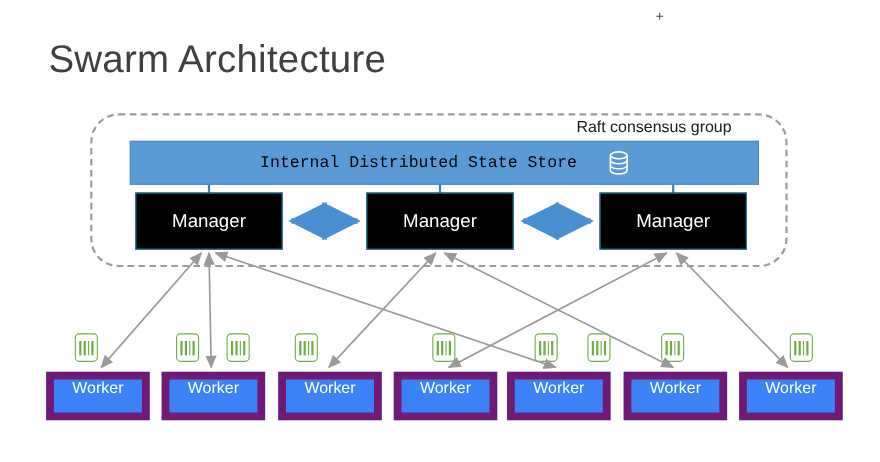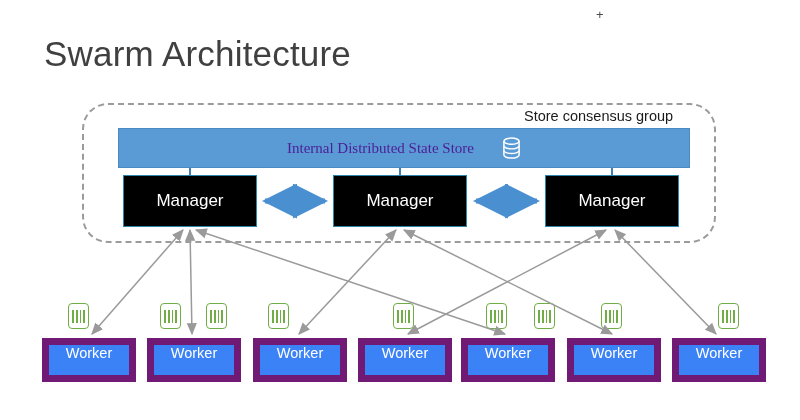--- a/index.html
+++ b/index.html
@@ -48,22 +48,22 @@
   .state-store{
     position:absolute;left:118px;top:128px;
     width:572px;height:40px;
     background:#5B9BD5;
     border:1px solid #4A8BC4;
     box-sizing:border-box;
     display:flex;align-items:center;justify-content:center;
     gap:28px;
   }
   .state-store-label{
-    font-size:15px;color:#4c1d95;white-space:nowrap;
-    font-family:Liberation Serif, serif;
+    font-size:15px;color:#000000;white-space:nowrap;
+    font-family:Liberation Mono, monospace;
   }
   .db-icon{display:block;}
 
   
   .stub{position:absolute;width:2px;background:#3f7fb8;}
 
   
   .manager{
     position:absolute;top:175px;height:52px;
     background:#000000;
@@ -108,21 +108,21 @@
 </head>
 <body>
 
 <div id="stage">
 
   <div class="plus-mark">+</div>
 
   <div class="page-title">Swarm Architecture</div>
 
   <div class="raft-group"></div>
-  <div class="raft-label">Store consensus group</div>
+  <div class="raft-label">Raft consensus group</div>
 
   <div class="stub" style="left:189px;top:168px;height:8px;"></div>
   <div class="stub" style="left:399px;top:168px;height:8px;"></div>
   <div class="stub" style="left:611px;top:168px;height:8px;"></div>
 
   <div class="state-store">
     <span class="state-store-label">Internal Distributed State Store</span>
     <span>
       <svg class="db-icon" width="19" height="23" viewBox="0 0 19 23" fill="none">
         <ellipse cx="9.5" cy="4.2" rx="7.6" ry="3.1" stroke="#ffffff" stroke-width="1.5" fill="none"></ellipse>

